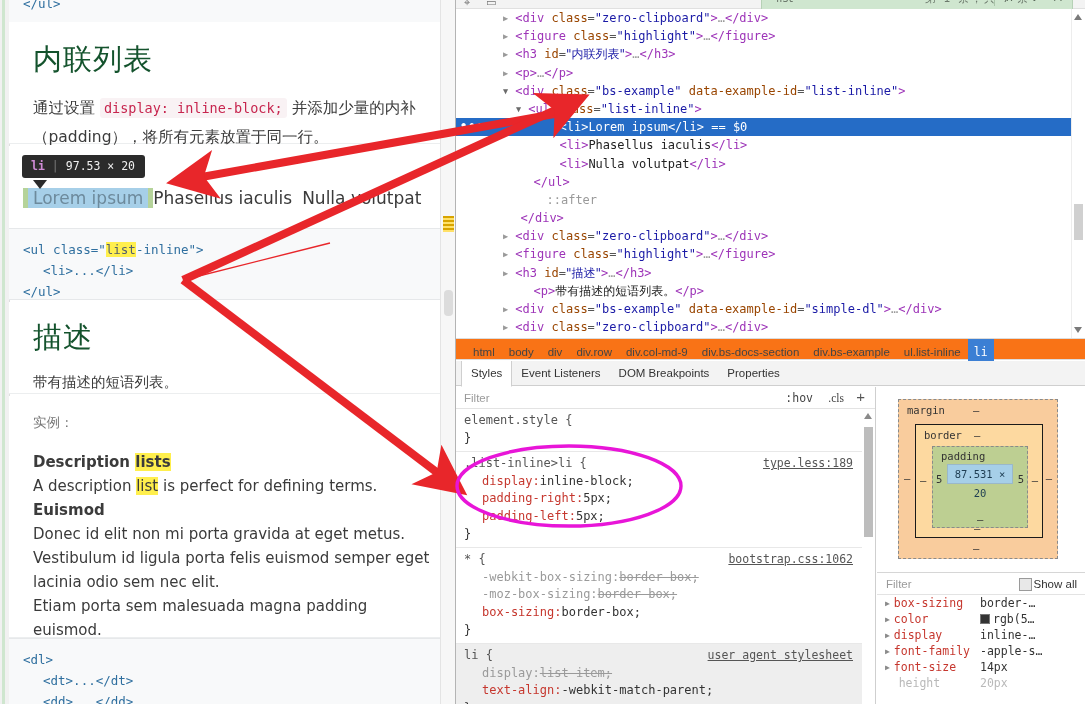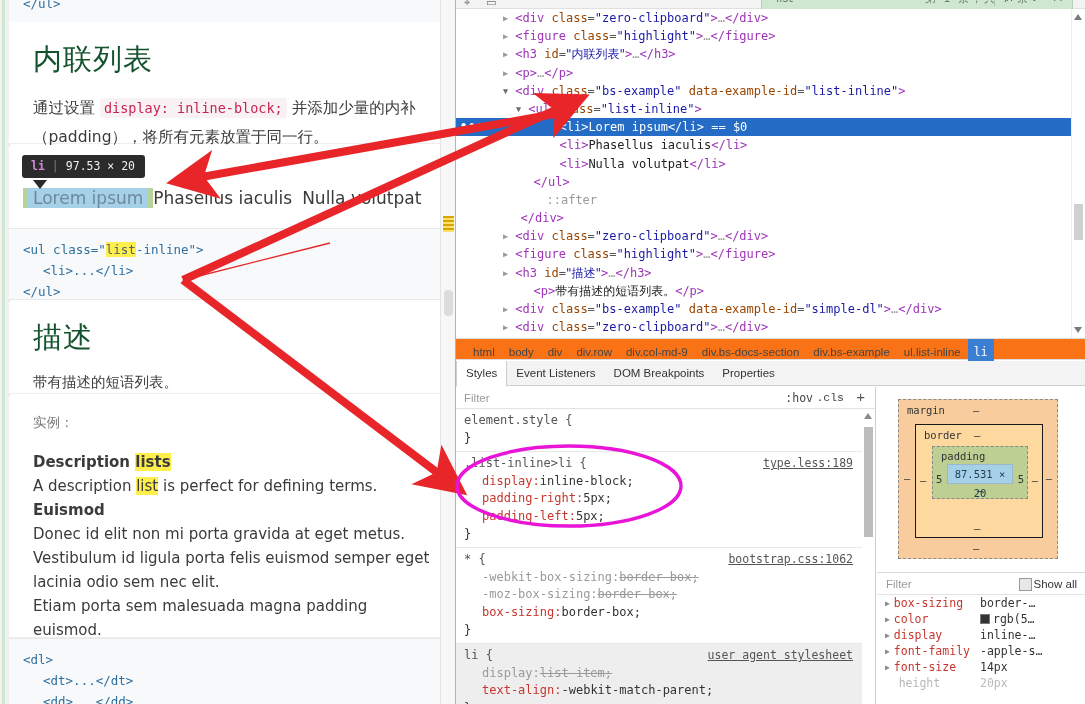--- a/index.html
+++ b/index.html
@@ -148,27 +148,27 @@
   }
   #crumbs .c{display:inline-block;padding:0 7px;}
   #crumbs .c.active{background:#3b7fd4;color:#fff;font-family:"DejaVu Sans Mono","Liberation Mono",monospace;padding:2px 6px;}
 
   
   #tabs{
     position:absolute;left:0;top:361px;width:630px;height:25px;background:#f3f3f3;
     border-bottom:1px solid #cfcfcf;font-size:11.5px;color:#333;line-height:25px;white-space:nowrap;box-sizing:border-box;
   }
   #tabs .t{display:inline-block;padding:0 9px;height:25px;}
-  #tabs .t.sel{background:#fff;border-left:1px solid #cfcfcf;border-right:1px solid #cfcfcf;border-bottom:1px solid #fff;}
+  #tabs .t.sel{background:#fff;border-left:1px solid #cfcfcf;border-right:1px solid #cfcfcf;border-bottom:1px solid #fff;margin-left:5px;}
 
   
   #styles{position:absolute;left:0;top:387px;width:420px;height:317px;background:#fff;border-right:1px solid #cfcfcf;box-sizing:border-box;overflow:hidden;}
   #st-filter{height:22px;border-bottom:1px solid #e3e3e3;position:relative;font-size:11.5px;color:#9a9a9a;line-height:22px;padding-left:8px;box-sizing:border-box;}
   #st-filter .hov{position:absolute;right:62px;top:0;color:#444;font-family:"DejaVu Sans Mono","Liberation Mono",monospace;}
-  #st-filter .cls{position:absolute;right:31px;top:0;color:#444;font-family:Liberation Mono, monospace;margin-left:32px;}
+  #st-filter .cls{position:absolute;right:31px;top:0;color:#444;font-family:Liberation Serif, serif;margin-left:32px;}
   #st-filter .plus{position:absolute;right:10px;top:-1px;color:#555;font-size:15px;}
 
   .rule{
     font-family:"DejaVu Sans Mono","Liberation Mono",monospace;font-size:12px;line-height:17.6px;color:#333;
     padding:3px 8px 4px 8px;position:relative;border-bottom:1px solid #e8e8e8;
   }
   .rule .src{position:absolute;right:22px;top:3px;color:#555;text-decoration:underline;font-size:11.5px;}
   .rule .sel{color:#555;}
   .rule .prop{color:#c6372e;padding-left:18px;display:inline-block;}
   .rule .pv{color:#333;}
@@ -180,21 +180,21 @@
   #st-scroll{position:absolute;right:0;top:22px;width:13px;height:295px;background:#fff;}
   #st-scroll .up{position:absolute;left:2px;top:4px;width:0;height:0;border-left:4px solid transparent;border-right:4px solid transparent;border-bottom:6px solid #8a8a8a;}
   #st-scroll .th{position:absolute;left:2px;top:18px;width:9px;height:110px;background:#bdbdbd;}
 
   
   #rcol{position:absolute;left:421px;top:387px;width:209px;height:317px;background:#fff;box-sizing:border-box;}
   #boxmodel{position:relative;height:185px;border-bottom:1px solid #d6d6d6;background:#fff;}
   .bm{position:absolute;font-family:"DejaVu Sans Mono","Liberation Mono",monospace;}
   #bm-margin{left:21px;top:12px;width:160px;height:160px;background:#f9cc9d;border:1px dashed #8a8a8a;box-sizing:border-box;}
   #bm-border{left:16px;top:24px;width:128px;height:114px;background:#fdd9a0;border:1px solid #1a1a1a;box-sizing:border-box;}
-  #bm-padding{left:16px;top:21px;width:96px;height:53px;background:#bdcf92;border:1px dashed #8a8a8a;box-sizing:border-box;}
+  #bm-padding{left:16px;top:21px;width:96px;height:82px;background:#bdcf92;border:1px dashed #8a8a8a;box-sizing:border-box;}
   #bm-content{left:14px;top:17px;width:66px;height:20px;background:#a6cfe8;border:1px solid #9ab8c9;box-sizing:border-box;
      font-size:10.5px;color:#1e3d52;text-align:center;line-height:19px;}
   .bmlabel{font-size:10.5px;color:#333;}
   .bmdash{font-size:10.5px;color:#333;}
 
   #computed{position:absolute;left:0;top:186px;width:209px;height:131px;background:#fff;}
   #cp-filter{height:22px;border-bottom:1px solid #e3e3e3;position:relative;font-size:11.5px;color:#9a9a9a;line-height:22px;padding-left:9px;box-sizing:border-box;}
   #cp-filter .sa{position:absolute;right:9px;top:0;color:#333;}
   #cp-filter .cbx{position:absolute;right:54px;top:5px;width:11px;height:11px;border:1px solid #9a9a9a;background:#e8e8e8;}
   .cprow{position:relative;height:16px;line-height:16px;font-family:"DejaVu Sans Mono","Liberation Mono",monospace;font-size:11.5px;padding-left:8px;}

